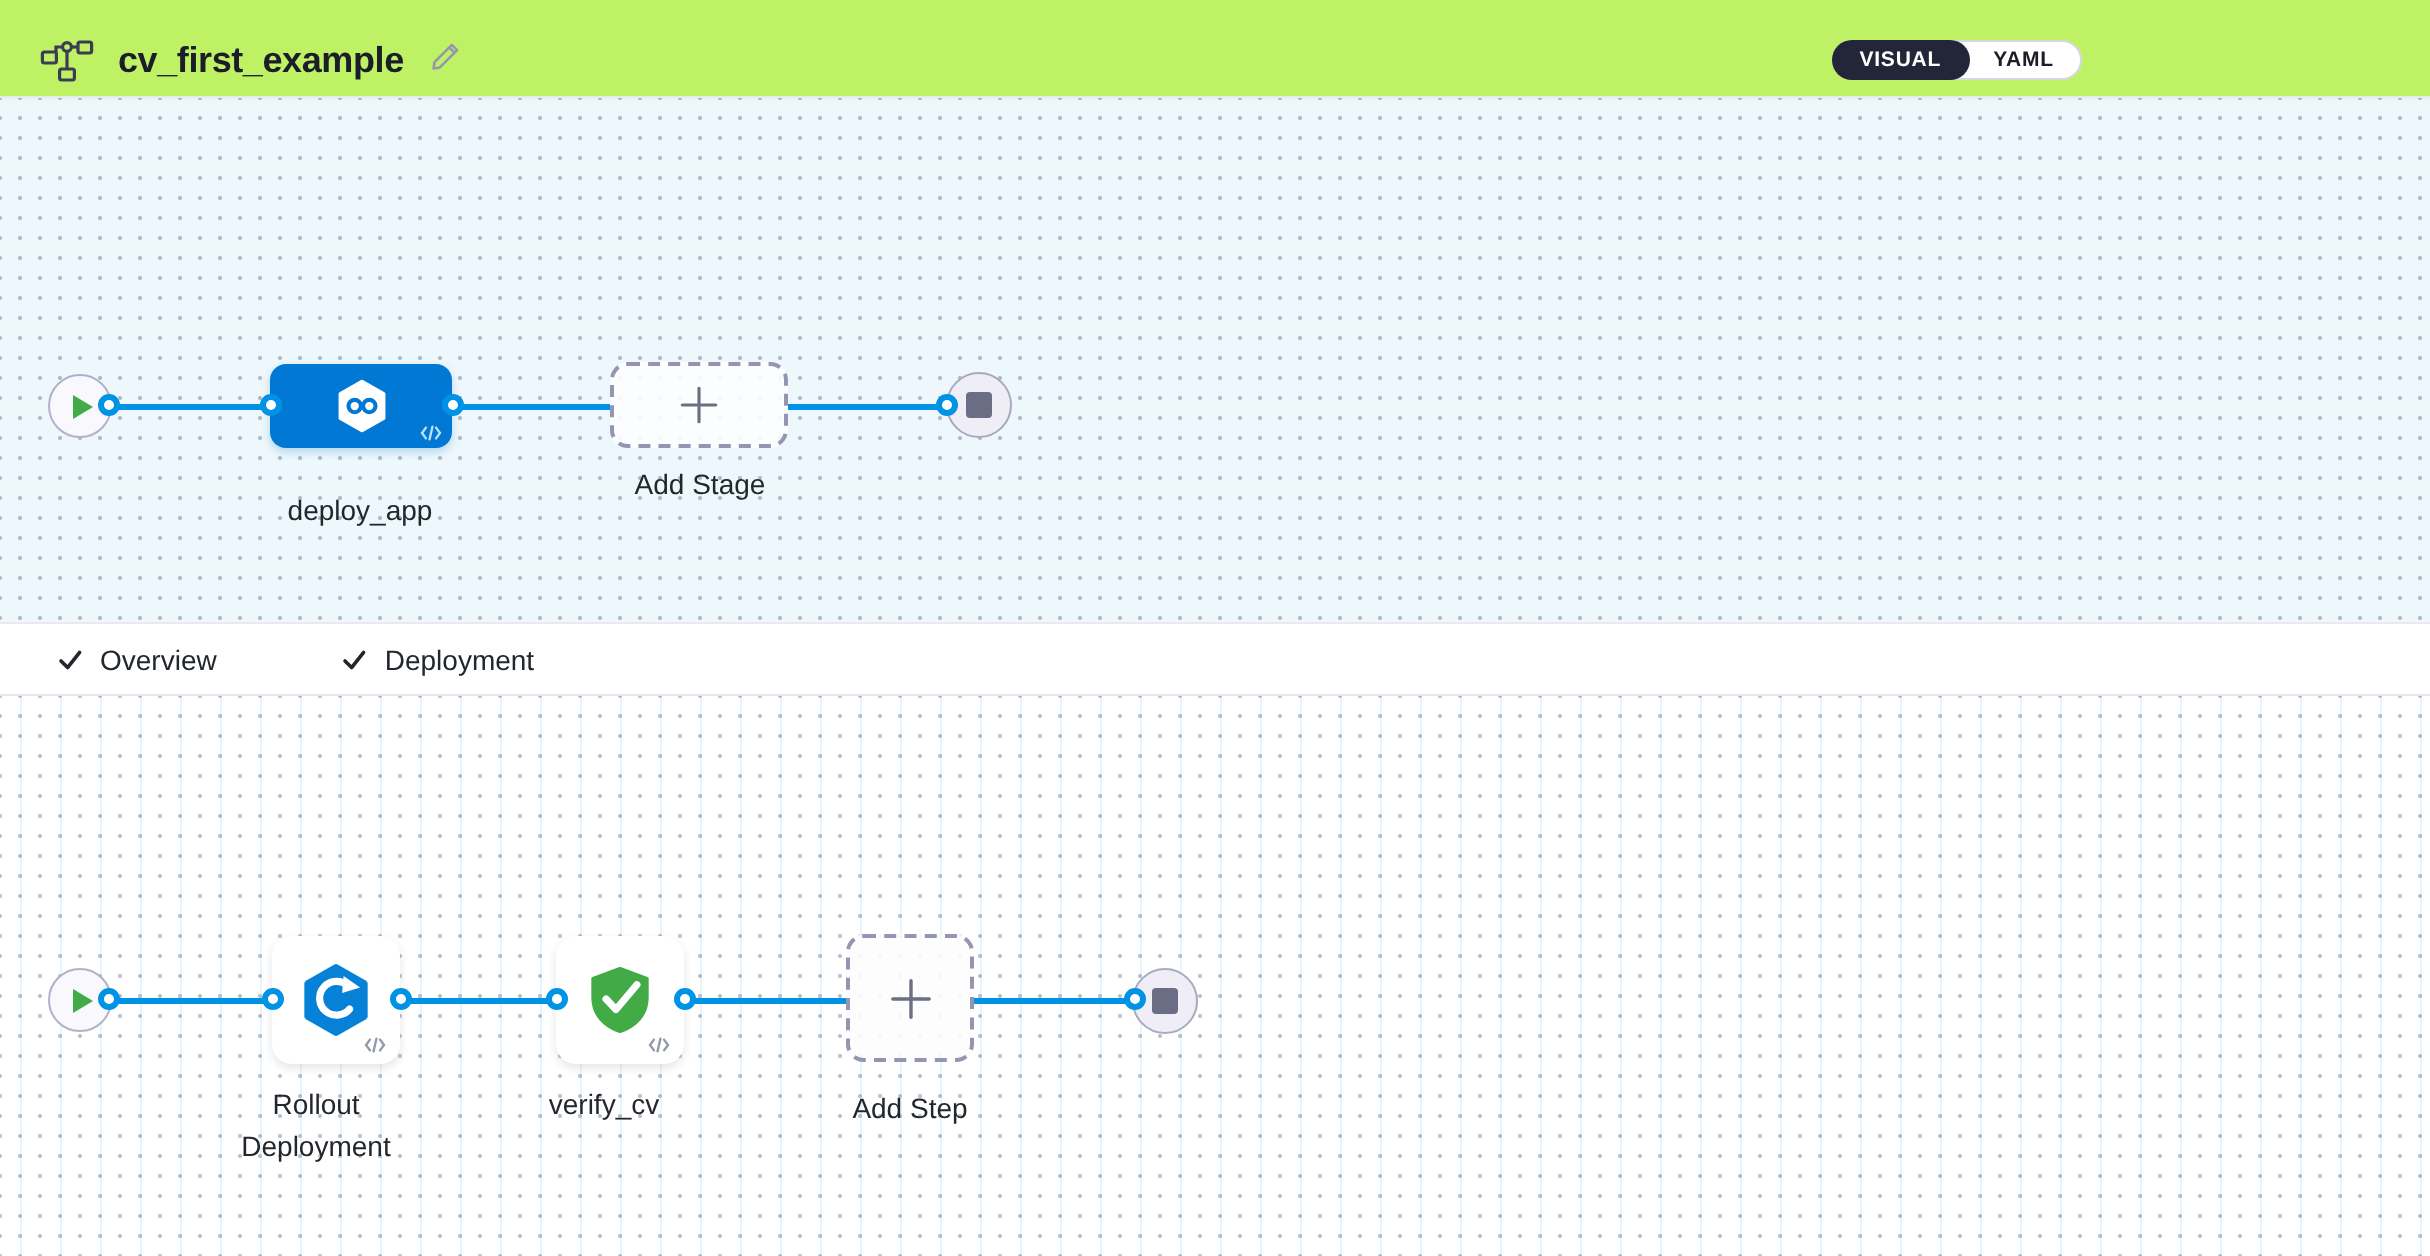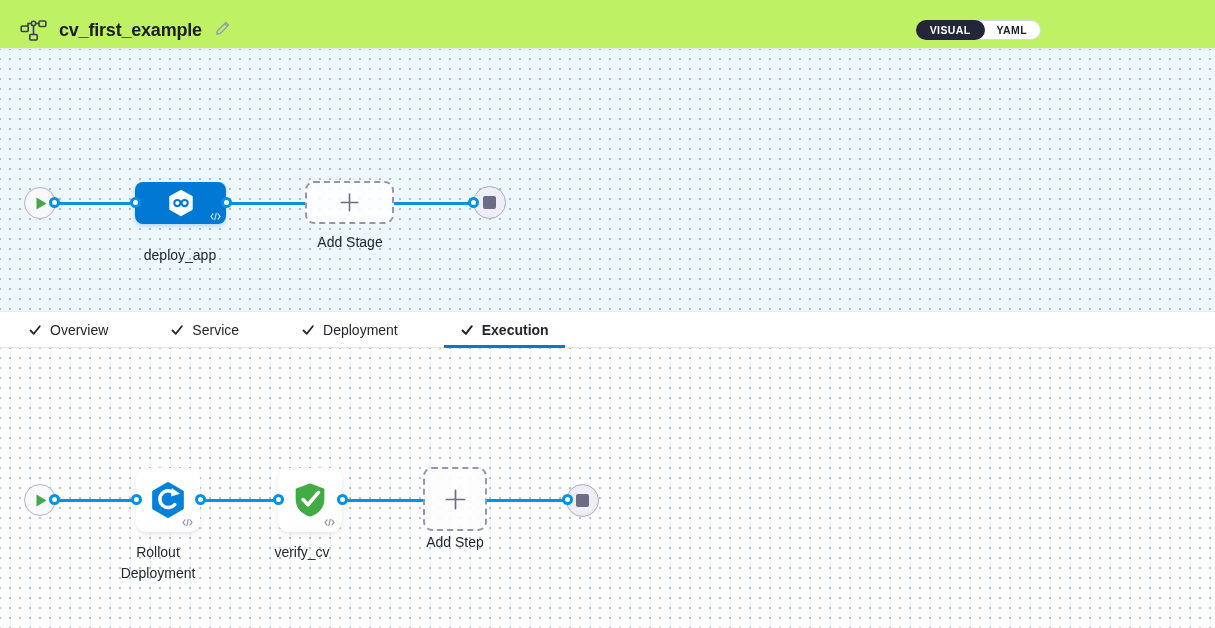--- a/index.html
+++ b/index.html
@@ -168,37 +168,21 @@
         </svg>
     </span>
     <span>Overview</span>
   </div>
   <div class="tab">
     <span style="display:flex;">
       <svg width="14" height="14" viewBox="0 0 14 14" fill="none" stroke="#22272d" stroke-width="1.8" stroke-linecap="round" stroke-linejoin="round">
           <polyline points="2.5,7.5 5.8,10.8 11.8,3.2"></polyline>
         </svg>
     </span>
-    <span>Service</span>
-  </div>
-  <div class="tab">
-    <span style="display:flex;">
-      <svg width="14" height="14" viewBox="0 0 14 14" fill="none" stroke="#22272d" stroke-width="1.8" stroke-linecap="round" stroke-linejoin="round">
-          <polyline points="2.5,7.5 5.8,10.8 11.8,3.2"></polyline>
-        </svg>
-    </span>
     <span>Deployment</span>
-  </div>
-  <div class="tab active">
-    <span style="display:flex;">
-      <svg width="14" height="14" viewBox="0 0 14 14" fill="none" stroke="#22272d" stroke-width="2" stroke-linecap="round" stroke-linejoin="round">
-          <polyline points="2.5,7.5 5.8,10.8 11.8,3.2"></polyline>
-        </svg>
-    </span>
-    <span>Execution</span>
   </div>
 </div>
 
 <div class="step-canvas">
 
   <div class="terminal-node start-node" style="left:24px; top:136px;">
     <span style="display:flex; margin-left:2px;">
       <svg width="11" height="13" viewBox="0 0 11 13">
           <polygon points="0.5,0.5 10.5,6.5 0.5,12.5" fill="#42ab45"></polygon>
         </svg>
@@ -252,21 +236,21 @@
   <div class="edge" style="left:342px; top:151px; width:81px;"></div>
 
   <div class="add-node" style="left:423px; top:119px; width:64px; height:64px;">
     <span style="display:flex;">
       <svg width="25" height="25" viewBox="0 0 22 22" stroke="#6b6f82" stroke-width="1.5" stroke-linecap="round">
           <path d="M11 3 V19"></path>
           <path d="M3 11 H19"></path>
         </svg>
     </span>
   </div>
-  <div class="node-label" style="left:405px; top:184px; width:100px;">Add Step</div>
+  <div class="node-label" style="left:405px; top:196px; width:100px;">Add Step</div>
 
   <div class="edge" style="left:487px; top:151px; width:80px;"></div>
   <div class="port" style="left:562px; top:146px;"></div>
 
   <div class="terminal-node end-node" style="left:566px; top:136px;">
     <span class="stop-square"></span>
   </div>
 </div>
 
 </body></html>

